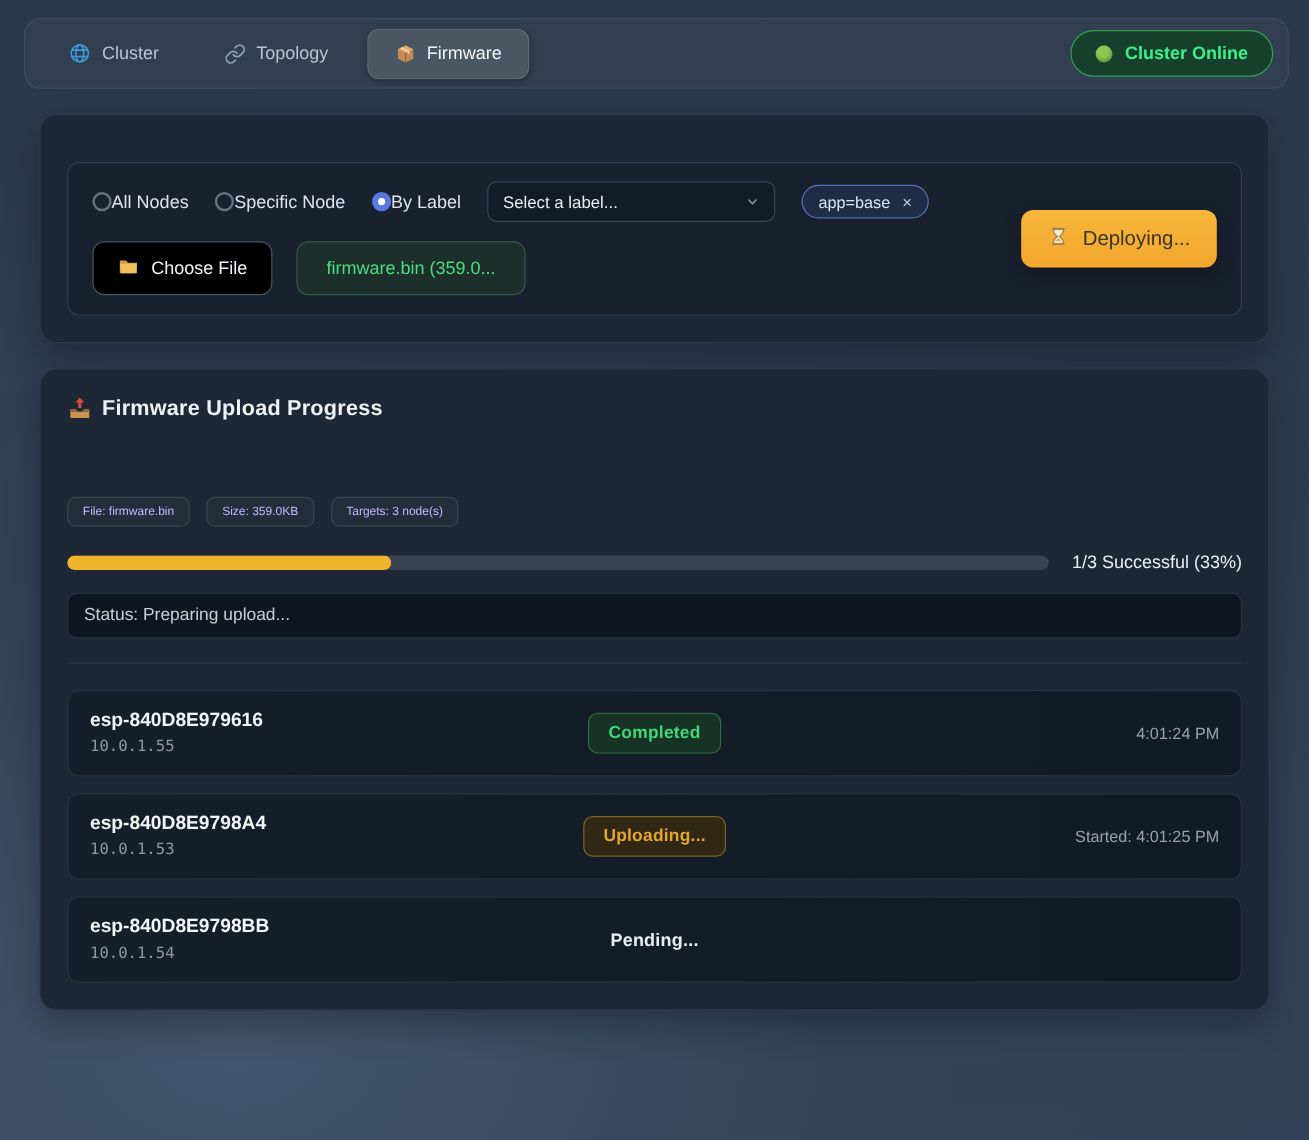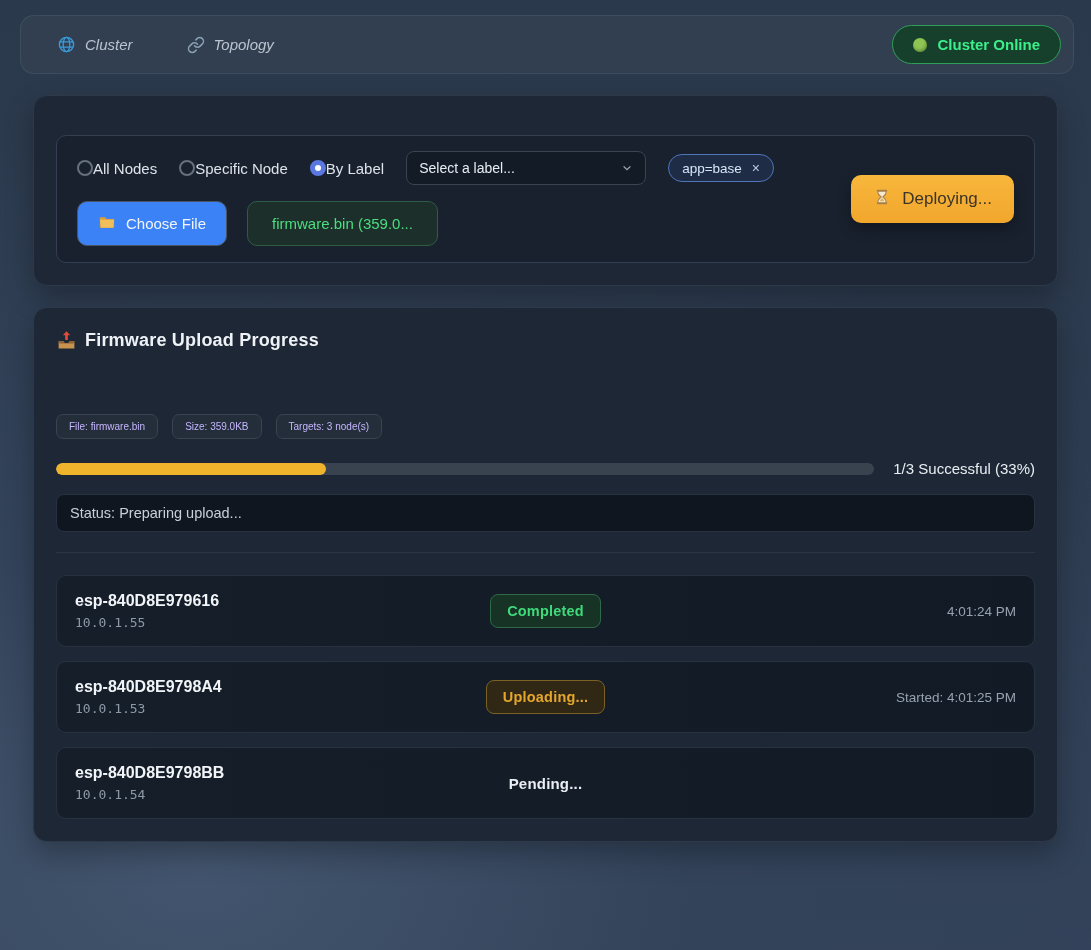--- a/index.html
+++ b/index.html
@@ -26,21 +26,20 @@
     border-radius:14px;
     display:flex; align-items:center; justify-content:space-between;
     padding:0 12px 0 14px;
   }
   .nav-items { display:flex; align-items:center; gap:10px; }
   .nav-item {
     display:flex; align-items:center; gap:9px;
     padding:11px 22px; border-radius:10px;
     font-size:15px; color:#b9c4cf; cursor:pointer;
     white-space:nowrap;
-    font-style:italic;
   }
   .nav-item.active {
     background:#4a5763;
     border:1px solid rgba(255,255,255,0.10);
     color:#f4f7fa; font-weight:500;
     box-shadow:0 2px 6px rgba(0,0,0,0.25);
   }
   .nav-item .icon { display:flex; }
   .cluster-status {
     display:flex; align-items:center; gap:10px;
@@ -118,21 +117,21 @@
     font-size:13.5px; color:#d9e5f7;
   }
   .chip-x { color:#bccbe4; cursor:pointer; font-size:14px; line-height:1; }
   .btn {
     display:flex; align-items:center; gap:10px;
     height:45px; padding:0 20px;
     border-radius:10px; font-size:15px; cursor:pointer;
     font-family:inherit;
   }
   .btn.choose {
-    background:#3b82f6;
+    background:#000000;
     border:1px solid #4a5563;
     color:#f1f4f7;
     margin-right:20px;
   }
   .btn.filebtn {
     background:#1d2f2a;
     border:1px solid #2f5c45;
     color:#4ade80;
     padding:0 24px;
   }
@@ -218,20 +217,31 @@
         <span>Cluster</span>
       </div>
       <div class="nav-item">
         <span class="icon">
           <svg width="18" height="18" viewBox="0 0 24 24" fill="none" stroke="#8aa0b5" stroke-width="2" stroke-linecap="round" stroke-linejoin="round">
             <path d="M10 13a5 5 0 0 0 7.54.54l3-3a5 5 0 0 0-7.07-7.07l-1.72 1.71"></path>
             <path d="M14 11a5 5 0 0 0-7.54-.54l-3 3a5 5 0 0 0 7.07 7.07l1.71-1.71"></path>
           </svg>
         </span>
         <span>Topology</span>
+      </div>
+      <div class="nav-item active">
+        <span class="icon">
+          <svg width="18" height="18" viewBox="0 0 24 24">
+            <path d="M12 2.5l8.5 4.2v10.6L12 21.5l-8.5-4.2V6.7z" fill="#c08a50"></path>
+            <path d="M12 2.5l8.5 4.2L12 10.9 3.5 6.7z" fill="#dfa968"></path>
+            <path d="M12 10.9v10.6" stroke="#8e6236" stroke-width="1.2"></path>
+            <path d="M7.7 4.6l8.6 4.2v3.1l-1.8-.8V9.9L6 5.4z" fill="#f0ddba"></path>
+          </svg>
+        </span>
+        <span>Firmware</span>
       </div>
     </div>
     <div class="cluster-status">
       <span class="status-dot"></span>
       <span>Cluster Online</span>
     </div>
   </nav>
 
   <section class="card">
 

